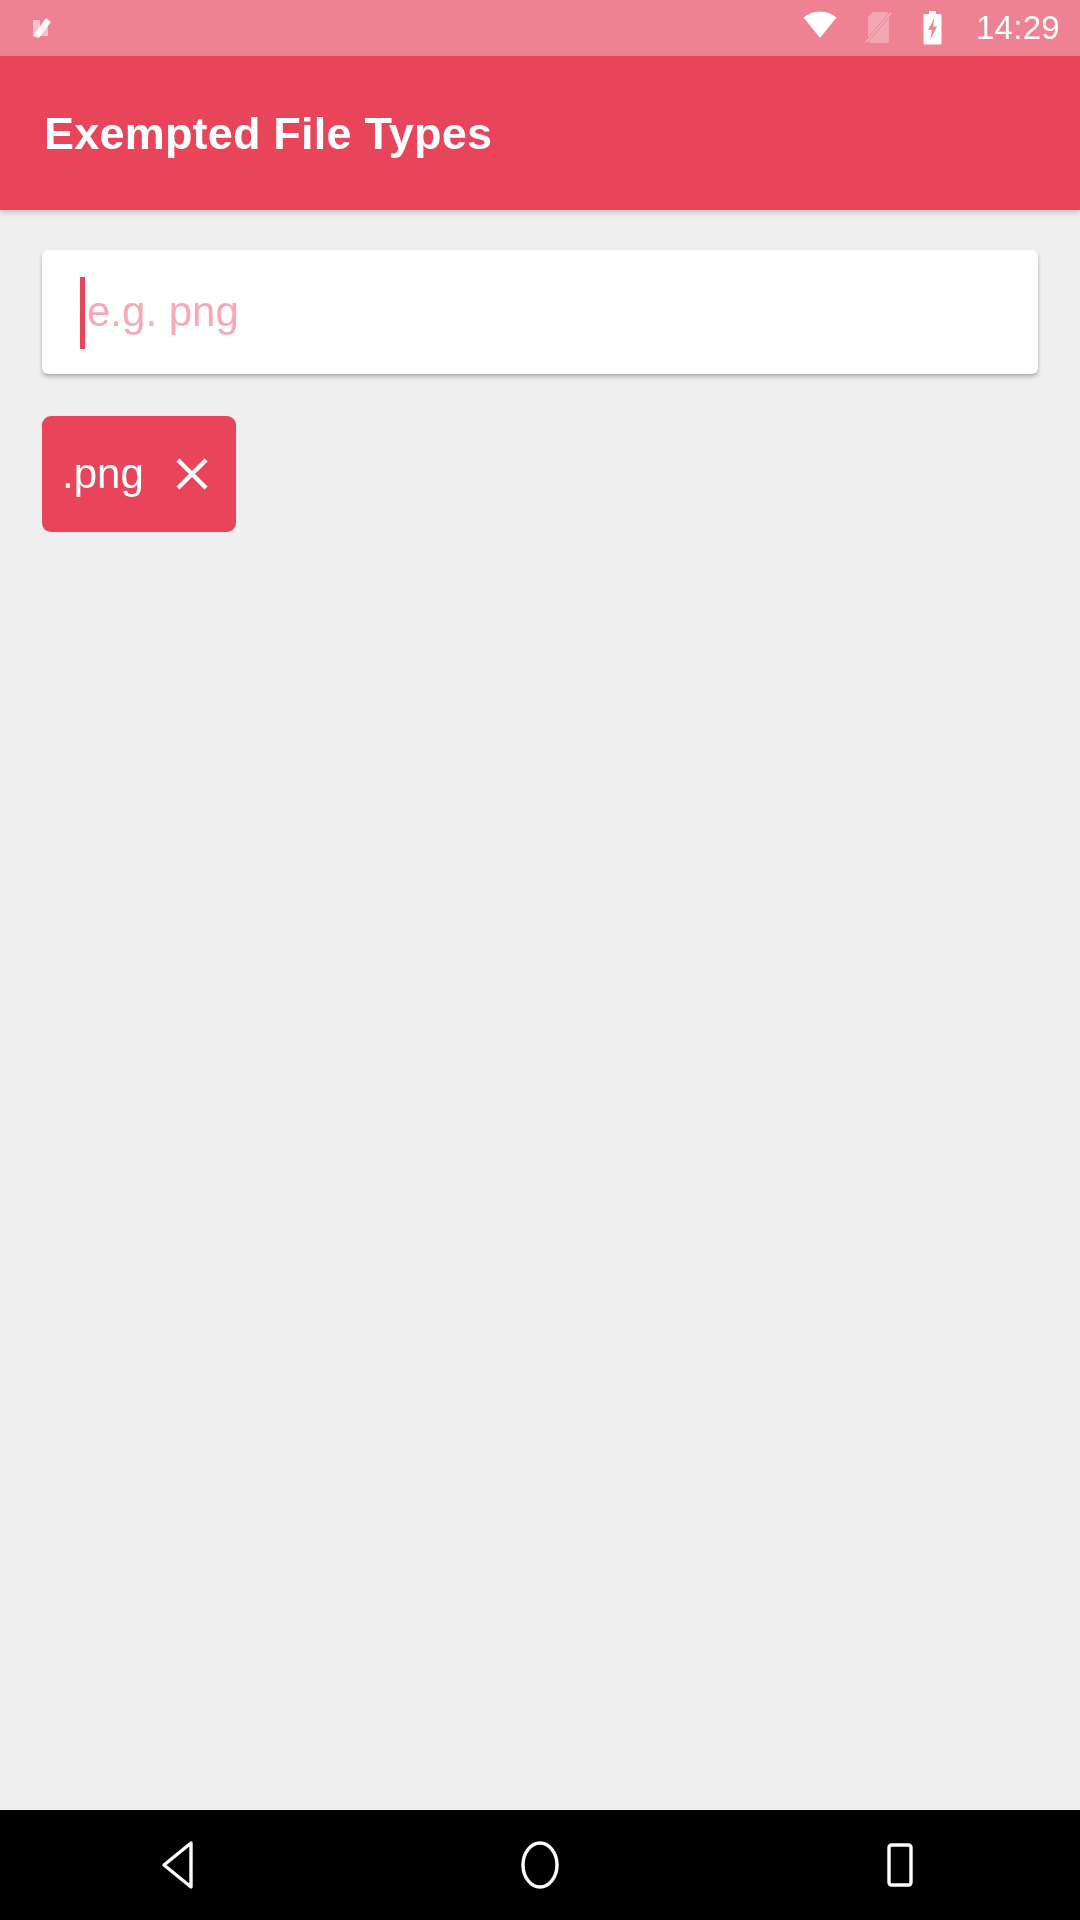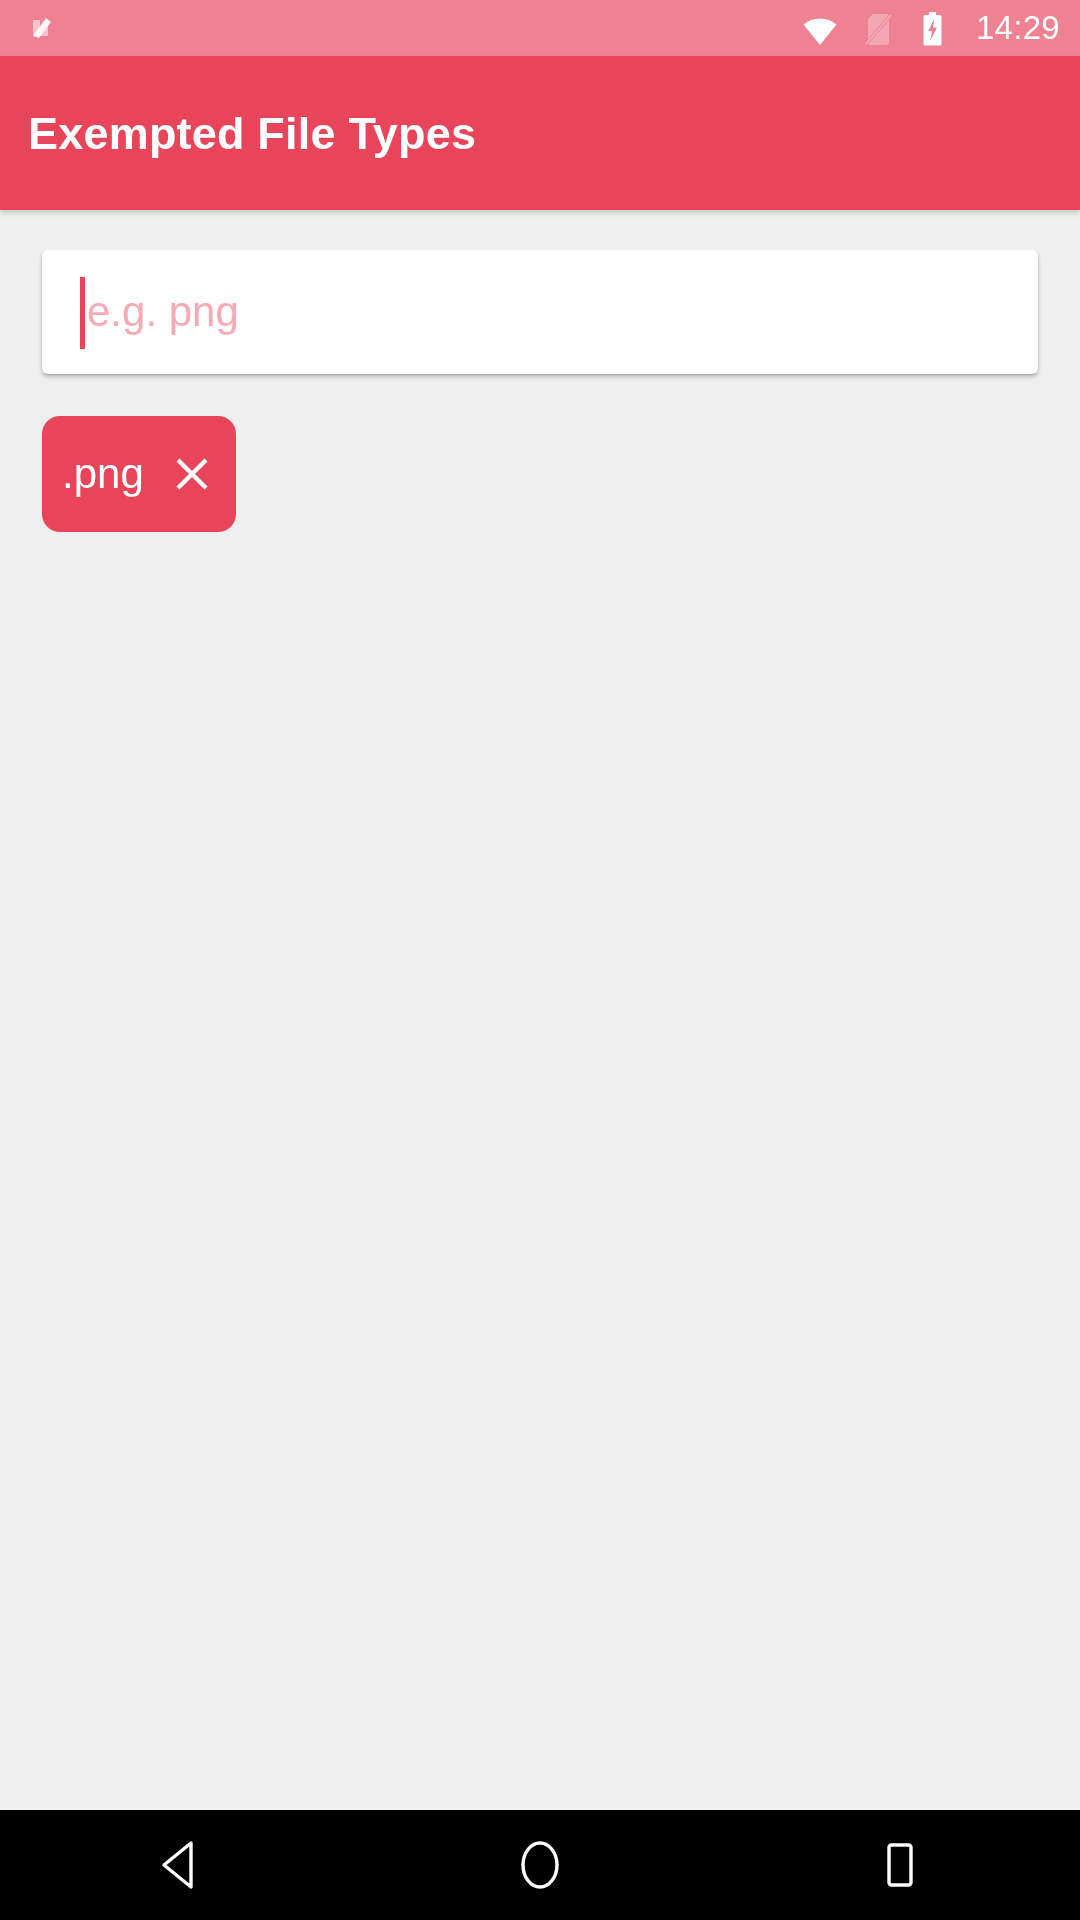--- a/index.html
+++ b/index.html
@@ -37,21 +37,21 @@
   }
   .n-logo {
     width: 34px;
     height: 34px;
     display: block;
     opacity: 0.97;
   }
   .status-spacer { flex: 1 1 auto; }
   .status-right {
     display: flex;
-    align-items: flex-end;
+    align-items: flex-start;
     gap: 27px;
   }
   .icon-wifi { width: 34px; height: 28px; display:block; }
   .icon-nosim { width: 30px; height: 33px; display:block; }
   .icon-battery { width: 23px; height: 34px; display:block; }
   .status-clock {
     color: #ffffff;
     font-size: 33px;
     letter-spacing: 0.3px;
     line-height: 1;
@@ -62,21 +62,21 @@
   
   .app-bar {
     position: absolute;
     top: 56px; left: 0;
     width: 1080px;
     height: 154px;
     background: #e8455a;
     box-sizing: border-box;
     display: flex;
     align-items: center;
-    padding-left: 28px;
+    padding-left: 44px;
     box-shadow: 0 3px 5px rgba(0,0,0,0.17);
     z-index: 3;
   }
   .app-bar-title {
     color: #ffffff;
     font-size: 45px;
     font-weight: bold;
     letter-spacing: 0.2px;
     line-height: 1;
   }
@@ -130,21 +130,21 @@
   
   .chip-row {
     position: absolute;
     left: 42px;
     top: 206px;
     display: flex;
     align-items: flex-start;
   }
   .chip {
     background: #e8455a;
-    border-radius: 18px;
+    border-radius: 9px;
     height: 116px;
     box-sizing: border-box;
     display: flex;
     align-items: center;
     padding: 0 26px 0 20px;
     margin-right: 33px;
   }
   .chip-label {
     color: #ffffff;
     font-size: 42px;

